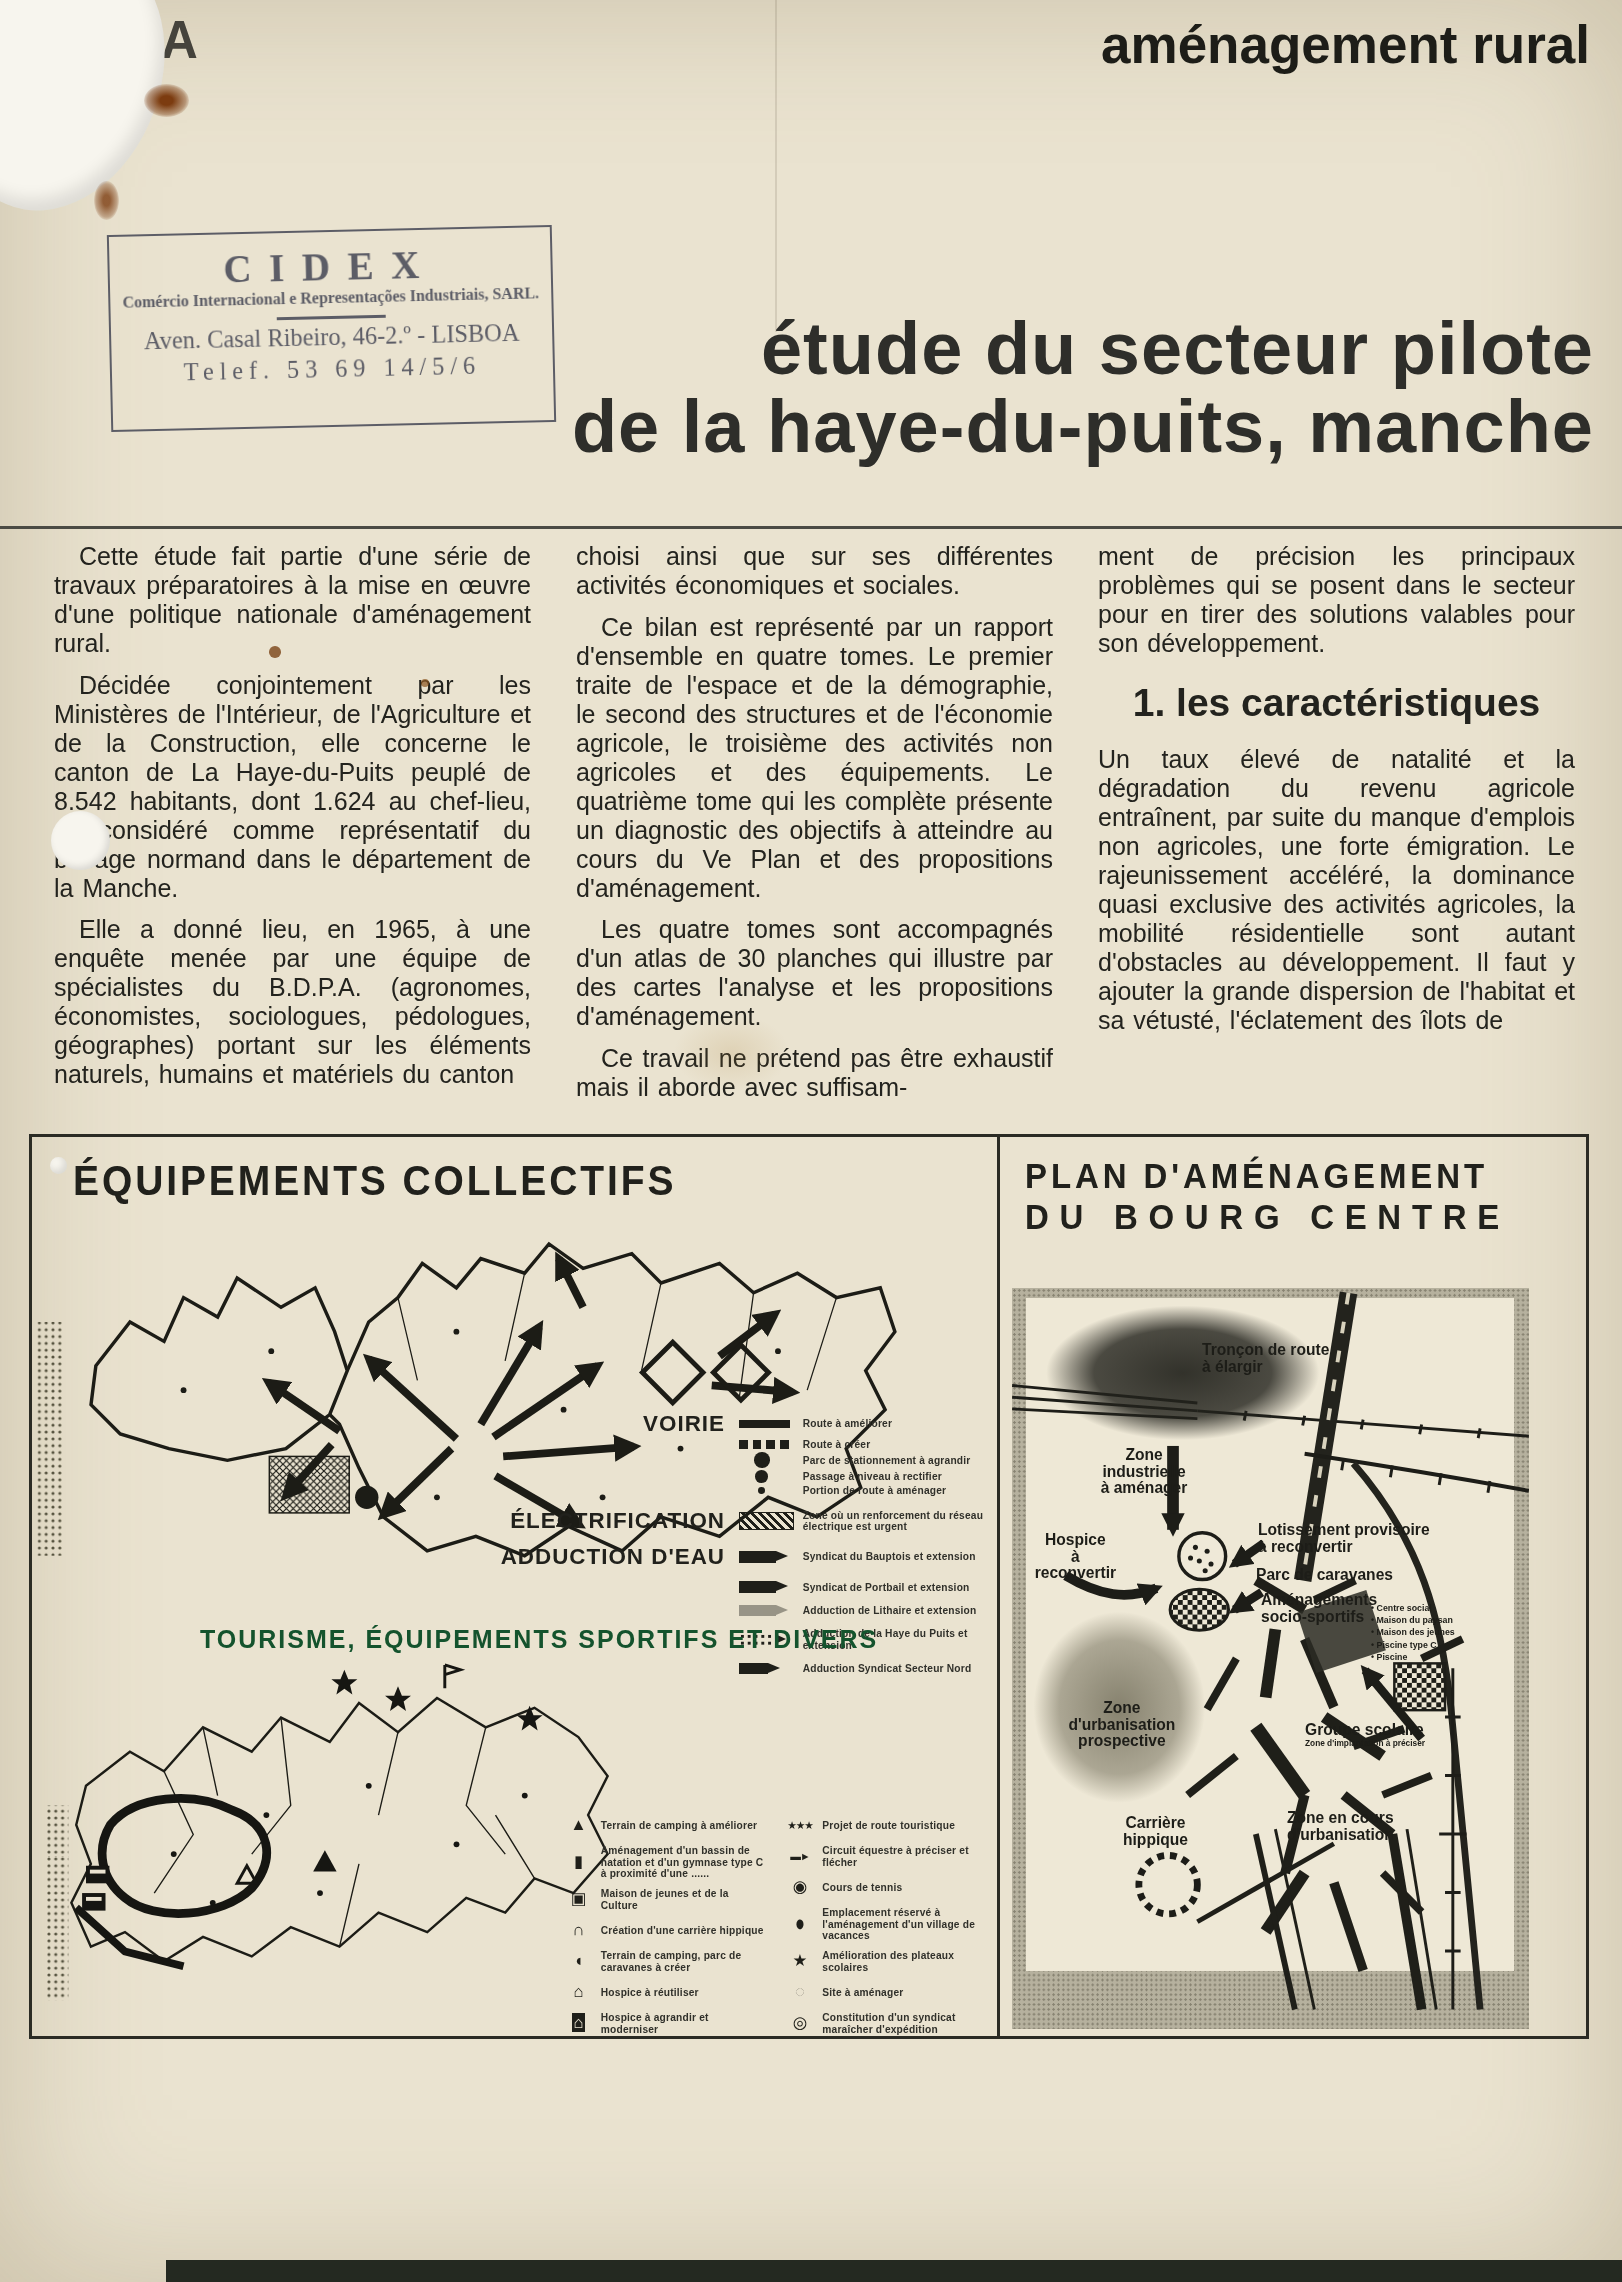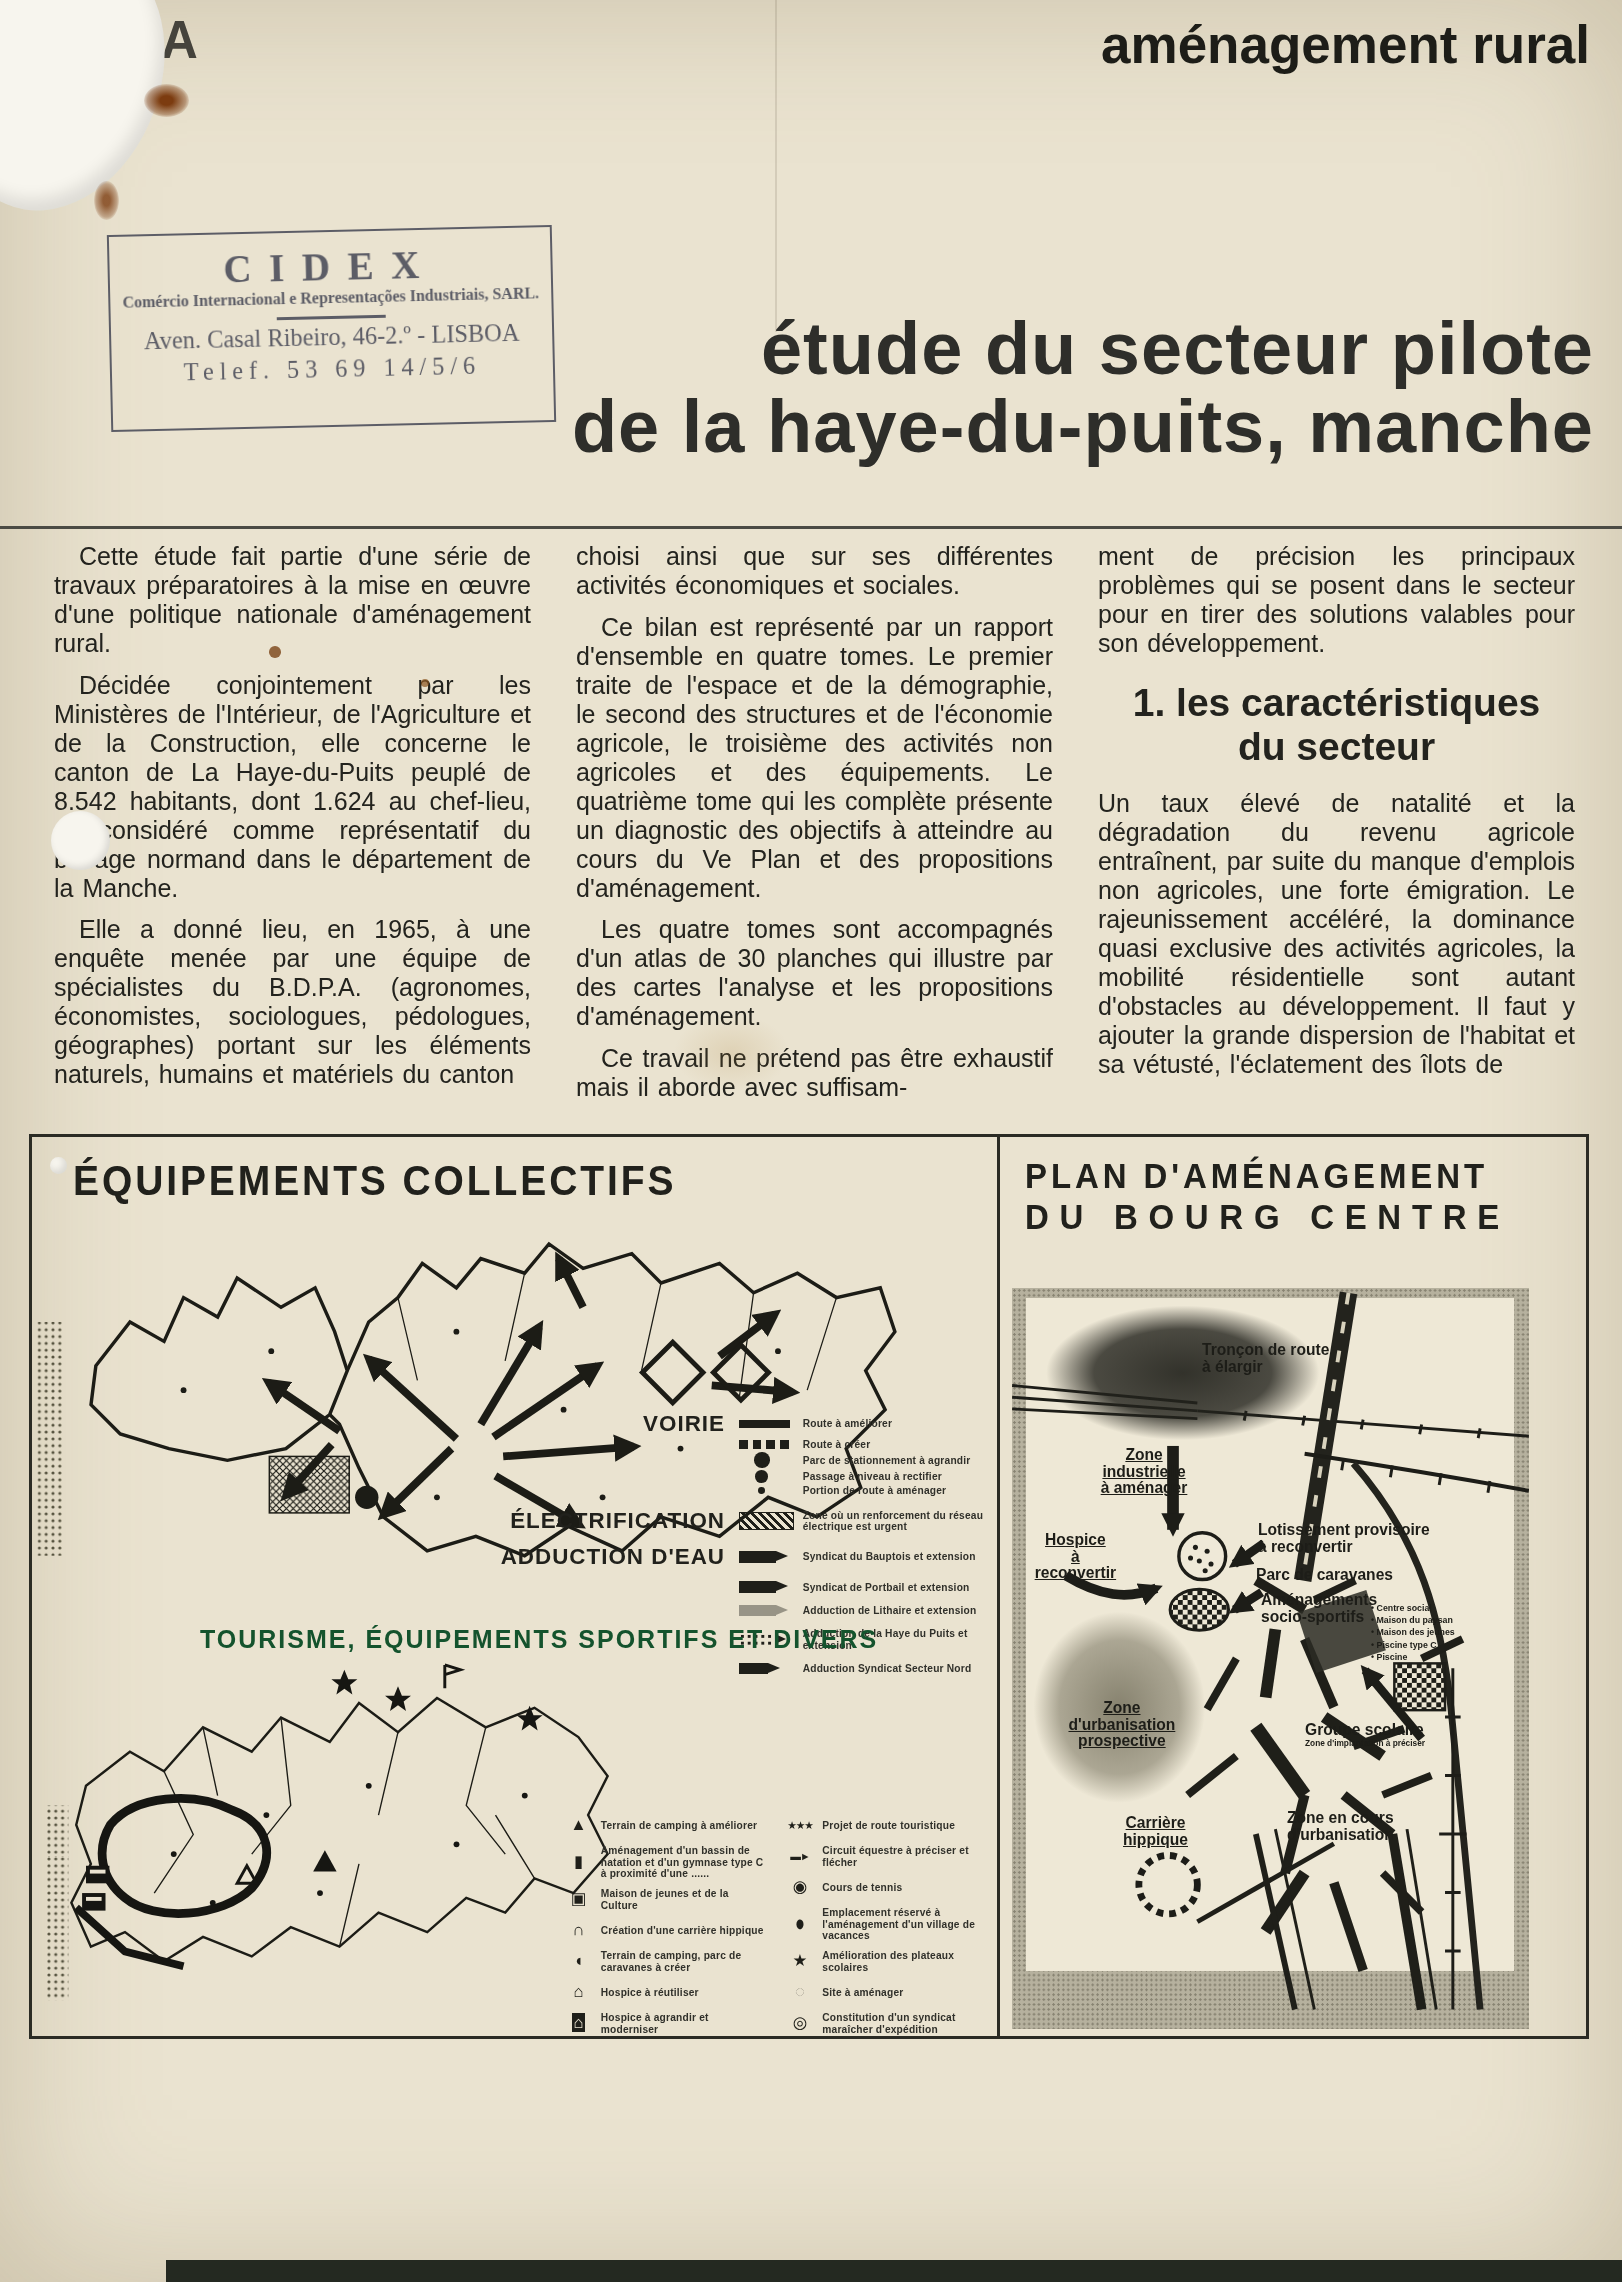--- a/index.html
+++ b/index.html
@@ -77,21 +77,21 @@
   .blob{display:inline-block;transform:scaleY(1.35) rotate(18deg);}
   
   .plan-title{position:absolute;left:993px;top:17.6px;width:556px;font-size:33px;font-weight:bold;
               letter-spacing:3.9px;color:#21211c;line-height:39px;transform:scaleY(1.05);transform-origin:top left;}
   .plan-title .l2{letter-spacing:10.7px;}
   .plan{position:absolute;left:980px;top:151px;width:517px;height:741px;background:#b6b19e;
         background-image:radial-gradient(rgba(90,86,70,.5) 1.2px,transparent 1.4px);background-size:4.9px 4.9px;}
   .plan-inner{position:absolute;left:13.7px;top:9.8px;width:488px;height:673px;background:#eee8d6;}
   .plan svg{position:absolute;left:0;top:0;}
   .plan-label{position:absolute;font-size:15.6px;font-weight:bold;line-height:16.6px;color:#1d1d18;}
-  .plan-label.center{text-align:center;text-decoration:underline;}
+  .plan-label.center{text-align:center;}
   .plan-note{font-size:8.3px;font-weight:bold;line-height:9.8px;}
   .plan-bullets{position:absolute;font-size:8.8px;font-weight:bold;line-height:12.2px;color:#1d1d18;}
   .plan-bullets div::before{content:"• ";}
   
   .hole{position:absolute;border-radius:50%;background:#f7f5ee;box-shadow:inset -2.9px -2.9px 7.8px rgba(0,0,0,.12);}
   .bottom-strip{position:absolute;left:166px;top:2260px;width:1457px;height:22.4px;background:#242921;}
 </style>
 </head>
 <body>
 
@@ -129,21 +129,20 @@
     <div class="col">
       <p class="no-indent">choisi ainsi que sur ses différentes activités économiques et sociales.</p>
       <p>Ce bilan est représenté par un rapport d'ensemble en quatre tomes. Le premier traite de l'espace et de la démographie, le second des structures et de l'économie agricole, le troisième des activités non agricoles et des équipements. Le quatrième tome qui les complète présente un diagnostic des objectifs à atteindre au cours du Ve Plan et des propositions d'aménagement.</p>
       <p>Les quatre tomes sont accompagnés d'un atlas de 30 planches qui illustre par des cartes l'analyse et les propositions d'aménagement.</p>
       <p>Ce travail ne prétend pas être exhaustif mais il aborde avec suffisam-</p>
     </div>
     <div class="col">
       <p class="no-indent">ment de précision les principaux problèmes qui se posent dans le secteur pour en tirer des solutions valables pour son développement.</p>
       <div class="col3-heading">
         <div>1. les caractéristiques</div>
-        <div>du secteur</div>
       </div>
       <p class="no-indent">Un taux élevé de natalité et la dégradation du revenu agricole entraînent, par suite du manque d'emplois non agricoles, une forte émigration. Le rajeunissement accéléré, la dominance quasi exclusive des activités agricoles, la mobilité résidentielle sont autant d'obstacles au développement. Il faut y ajouter la grande dispersion de l'habitat et sa vétusté, l'éclatement des îlots de</p>
     </div>
   </div>
 
   <div class="hole" style="left:51px;top:811px;width:59px;height:59px;"></div>
   <div class="stain" style="left:269px;top:646px;width:11.7px;height:11.7px;background:#7a4316;opacity:.8;"></div>
   <div class="stain" style="left:421px;top:679px;width:7.8px;height:7.8px;background:#8a5420;opacity:.7;"></div>
   <div class="stain" style="left:673px;top:1014px;width:117px;height:78px;background:radial-gradient(rgba(170,130,60,.18),transparent 70%);"></div>
 

